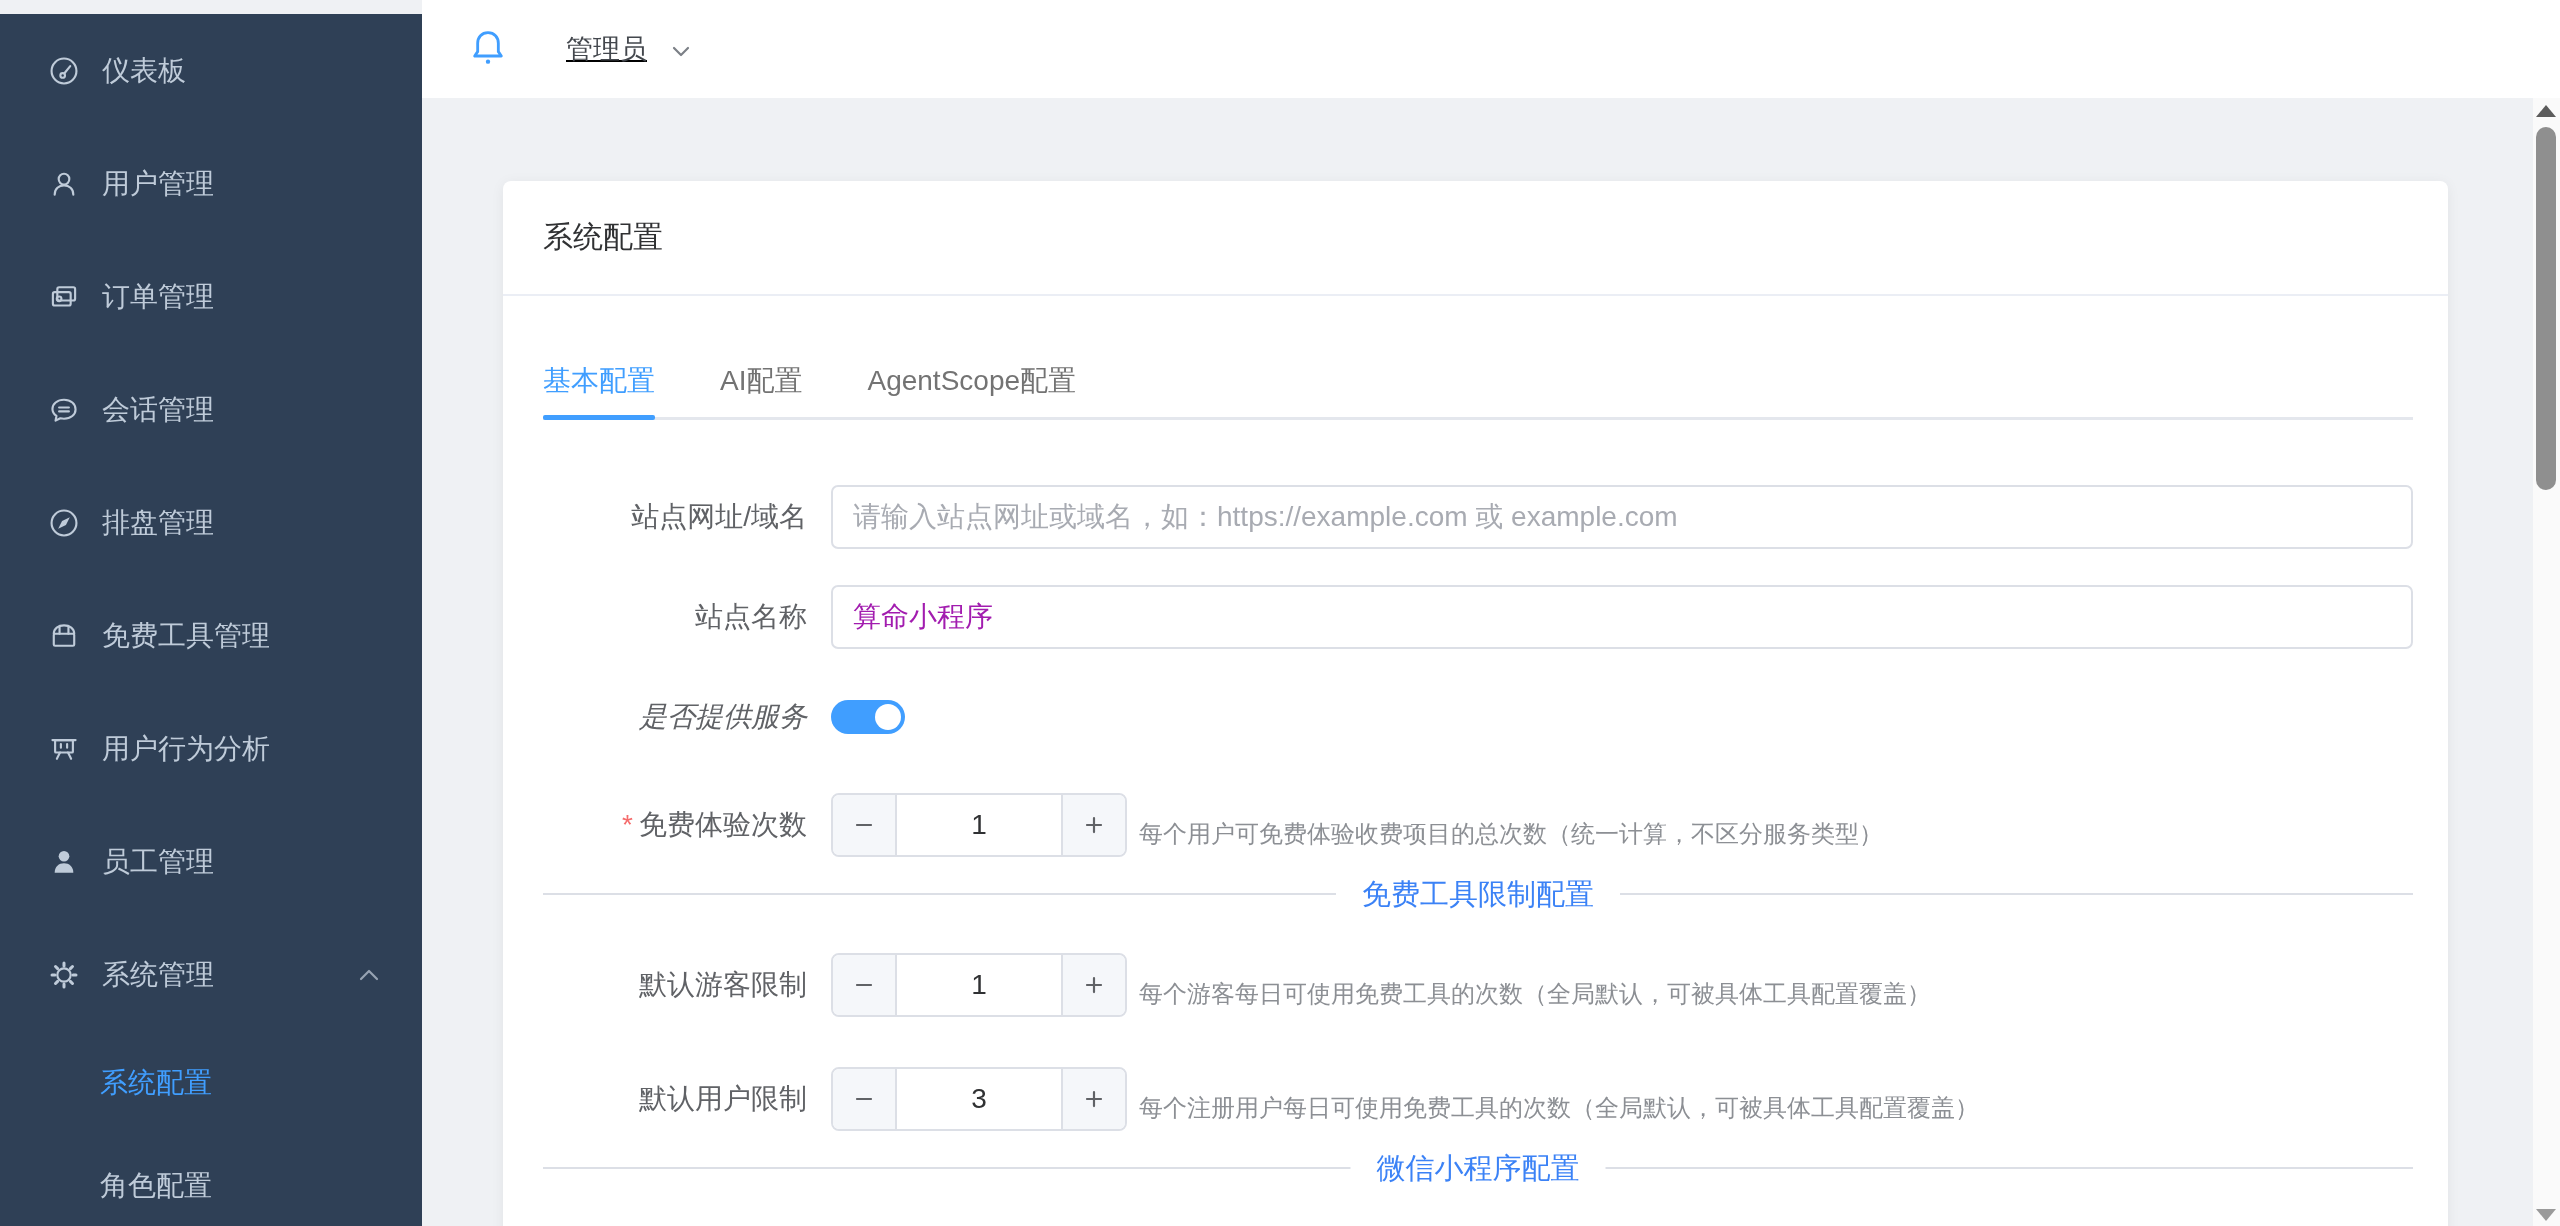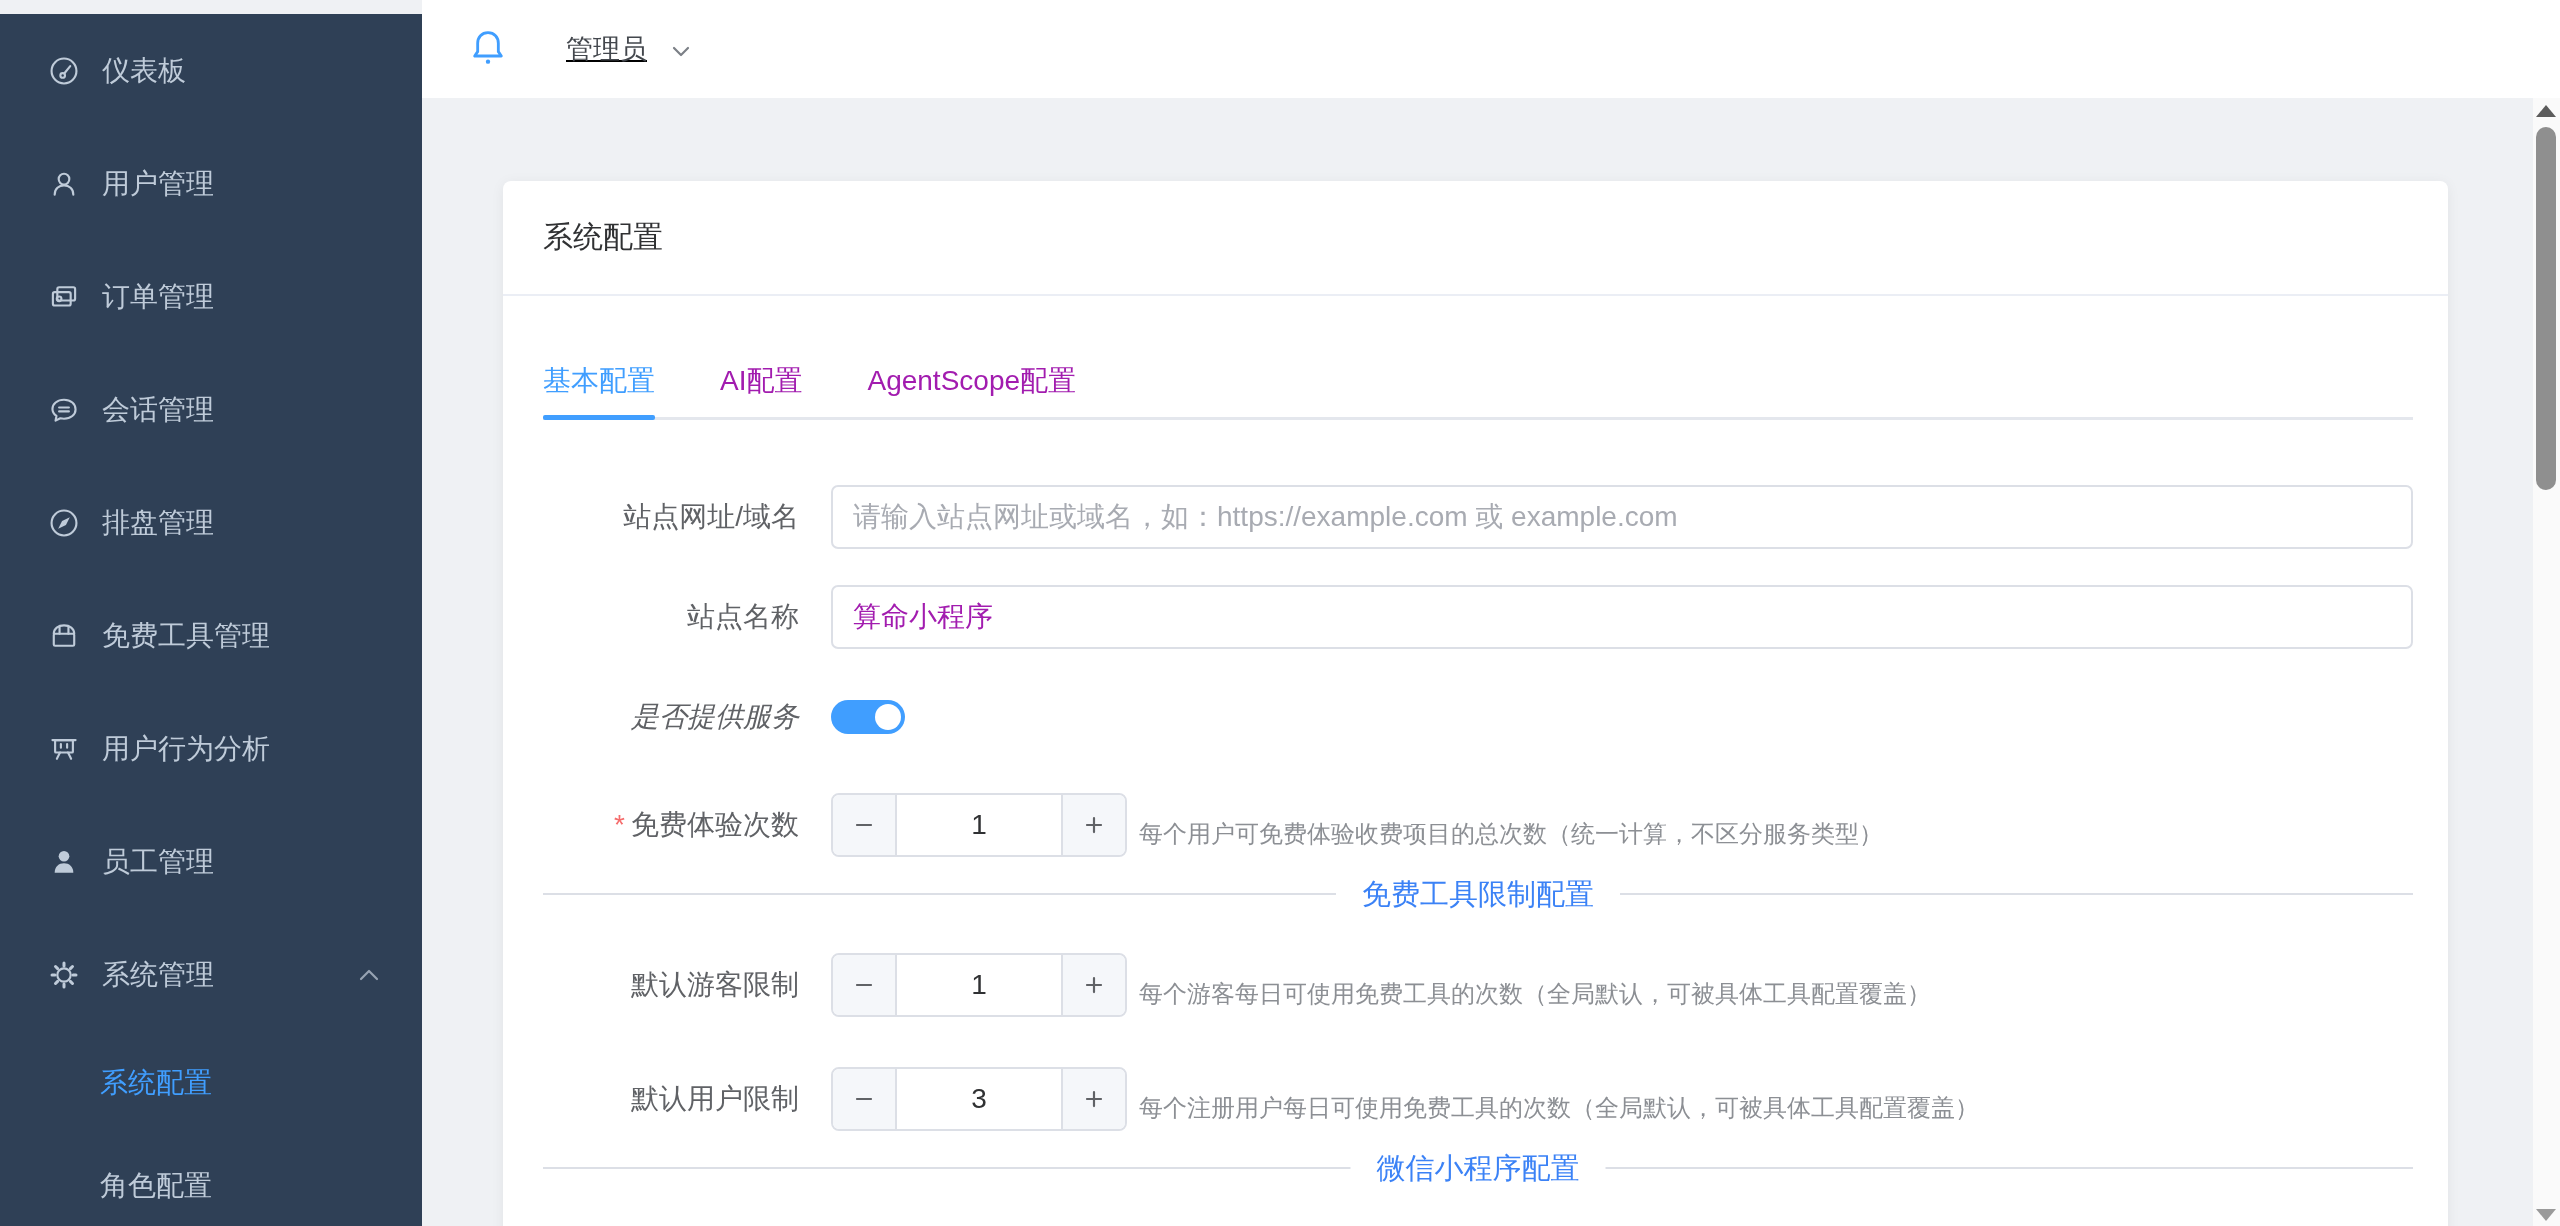--- a/index.html
+++ b/index.html
@@ -53,36 +53,36 @@
   .card-header {
     height:115px; border-bottom:2px solid #ebeef5;
     display:flex; align-items:center; padding-left:40px;
   }
   .card-title { font-size:30px; font-weight:500; color:#303133; }
   .card-body { padding:0 35px 0 40px; }
 
   
   .tabs { margin-top:49px; display:flex; gap:65px; border-bottom:3px solid #e4e7ed; position:relative; }
   .tab {
-    height:72px; display:flex; align-items:center; font-size:28px; color:#a21caf;
+    height:72px; display:flex; align-items:center; font-size:28px; color:#737373;
     cursor:pointer; position:relative; white-space:nowrap;
   }
   .tab.active { color:#409eff; }
   .tab.active::after {
     content:""; position:absolute; left:0; right:0; bottom:-3px; height:5px;
     background:#409eff; border-radius:2px;
   }
 
   
   .form { padding-top:65px; }
   .form-row { display:flex; align-items:center; margin-bottom:36px; min-height:64px; }
   .form-row.switch-gap { margin-bottom:44px;font-style:italic; }
   .form-row.guest-gap { margin-bottom:50px; }
   .f-label {
-    width:288px; flex:0 0 288px; text-align:right; padding-right:32px;
+    width:288px; flex:0 0 288px; text-align:right; padding-right:24px;
     font-size:28px; color:#606266; white-space:nowrap;
   }
   .req { color:#f56c6c; margin-right:6px; font-size:28px; }
   .text-input {
     flex:1; height:64px; border:2px solid #dcdfe6; border-radius:7px;
     font-size:28px; color:#a21caf; padding:0 20px; outline:none;
     font-family:"Liberation Sans","DejaVu Sans",sans-serif; background:#fff;
   }
   .text-input::placeholder { color:#a8abb2; }
 

